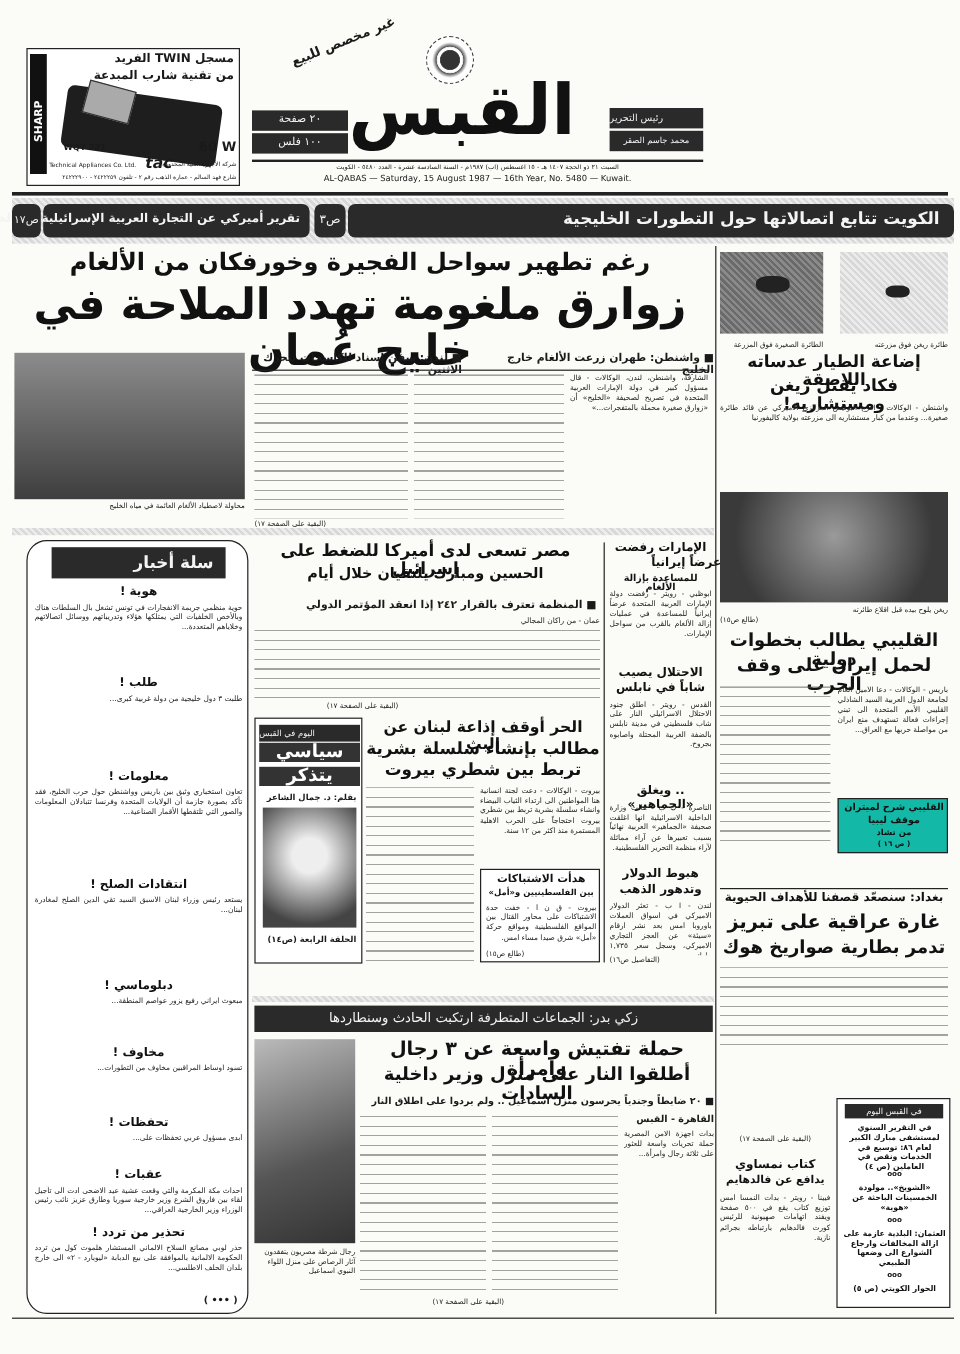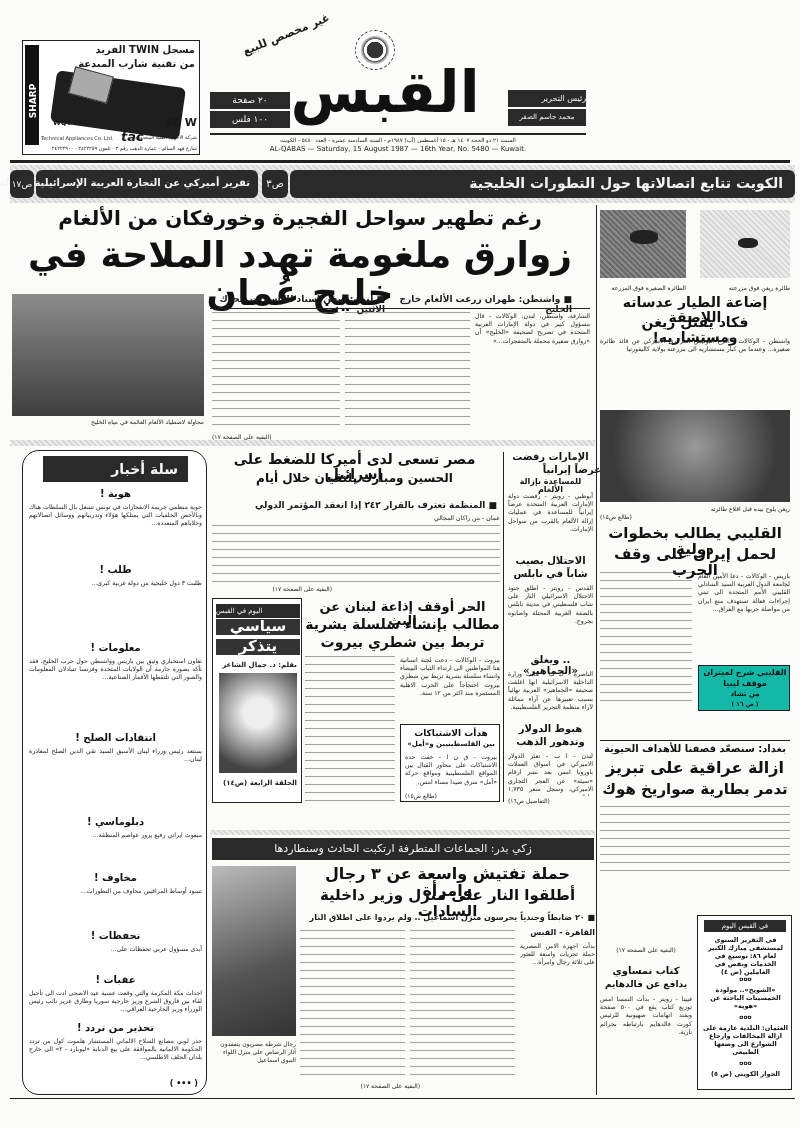--- a/index.html
+++ b/index.html
@@ -37,21 +37,21 @@
     <div class="abs" style="right:2px;top:104px;font-size:5px;white-space:nowrap;">شارع فهد السالم - عمارة الذهب رقم ٢ - تلفون ٢٤٢٢٢٥٩ - ٢٤٢٢٢٩٠٠</div>
   </div>
 
   <div class="abs" style="left:355px;top:30px;width:40px;height:40px;border-radius:50%;background:radial-gradient(circle,#333 30%,#fff 32%,#fff 40%,#555 42%,#fff 55%);border:1px dashed #444;"></div>
   <div class="abs hl" style="left:290px;top:62px;width:190px;font-size:58px;font-weight:900;letter-spacing:-2px;">القبس</div>
   <div class="abs" style="left:240px;top:28px;font-size:11px;font-weight:bold;transform:rotate(-22deg);">غير مخصص للبيع</div>
 
   <div class="abs dark" style="left:210px;top:92px;width:80px;height:17px;font-size:9px;text-align:center;line-height:17px;">٢٠ صفحة</div>
   <div class="abs dark" style="left:210px;top:111px;width:80px;height:17px;font-size:9px;text-align:center;line-height:17px;">١٠٠ فلس</div>
 
-  <div class="abs dark" style="left:508px;top:90px;width:78px;height:17px;font-size:8px;text-align:right;line-height:17px;">رئيس التحرير</div>
+  <div class="abs dark" style="left:508px;top:90px;width:78px;height:17px;font-size:8px;text-align:left;line-height:17px;">رئيس التحرير</div>
   <div class="abs dark" style="left:508px;top:109px;width:78px;height:17px;font-size:7px;text-align:center;line-height:17px;">محمد جاسم الصقر</div>
 
   <div class="abs rule" style="left:210px;top:133px;width:376px;height:2px;"></div>
   <div class="abs" style="left:210px;top:137px;width:376px;font-size:5.5px;text-align:center;white-space:nowrap;overflow:hidden;">السبت ٢١ ذو الحجة ١٤٠٧ هـ - ١٥ أغسطس (آب) ١٩٨٧م - السنة السادسة عشرة - العدد ٥٤٨٠ - الكويت</div>
   <div class="abs" style="left:210px;top:145px;width:376px;font-size:7px;text-align:center;direction:ltr;white-space:nowrap;">AL-QABAS — Saturday, 15 August 1987 — 16th Year, No. 5480 — Kuwait.</div>
 
 </div>
 
 <div class="abs rule" style="left:10px;top:160px;width:780px;height:3px;"></div>
 
@@ -75,21 +75,21 @@
 <div class="abs caption" style="left:600px;top:284px;width:86px;text-align:right;">الطائرة الصغيرة فوق المزرعة</div>
 <div class="abs caption" style="left:700px;top:284px;width:90px;text-align:right;">طائرة ريغن فوق مزرعته</div>
 
 <div class="abs hl" style="left:600px;top:295px;width:190px;font-size:14px;">إضاعة الطيار عدساته اللاصقة</div>
 <div class="abs hl" style="left:600px;top:315px;width:190px;font-size:14px;">فكاد يقتل ريغن ومستشاريه!</div>
 <div class="abs body-text" style="left:600px;top:337px;width:190px;height:68px;">واشنطن - الوكالات - افرج البوليس المركزي الاميركي عن قائد طائرة صغيرة... وعندما من كبار مستشاريه الى مزرعته بولاية كاليفورنيا</div>
 <div class="abs photo" style="left:600px;top:410px;width:190px;height:92px;"></div>
 <div class="abs caption" style="left:600px;top:505px;width:190px;text-align:right;">ريغن يلوح بيده قبل اقلاع طائرته</div>
 <div class="abs caption" style="left:600px;top:513px;width:60px;text-align:left;">(طالع ص١٥)</div>
 
-<div class="abs" style="left:372px;top:294px;width:200px;font-size:9px;font-weight:bold;text-align:right;">
+<div class="abs" style="left:395px;top:294px;width:200px;font-size:9px;font-weight:bold;text-align:right;">
   <span>■ </span><span>واشنطن: طهران زرعت الألغام خارج الخليج</span>
 </div>
 <div class="abs" style="left:210px;top:294px;width:175px;font-size:9px;font-weight:bold;text-align:right;">
   <span>■ </span><span>لندن: سفن إسناد للكاسحات تتحرك الاثنين</span>
 </div>
 <div class="abs rule" style="left:210px;top:308px;width:380px;height:1px;"></div>
 <div class="abs body-text" style="left:475px;top:312px;width:115px;height:120px;">الشارقة، واشنطن، لندن، الوكالات - قال مسؤول كبير في دولة الإمارات العربية المتحدة في تصريح لصحيفة «الخليج» أن «زوارق صغيرة محملة بالمتفجرات...»</div>
 <div class="abs fake-lines" style="left:345px;top:312px;width:125px;height:120px;"></div>
 <div class="abs fake-lines" style="left:212px;top:312px;width:128px;height:120px;"></div>
 <div class="abs photo" style="left:12px;top:294px;width:192px;height:122px;background:linear-gradient(180deg,#8c8c8c,#3e3e3e);"></div>
@@ -187,21 +187,21 @@
 <div class="abs fake-lines" style="left:600px;top:572px;width:92px;height:132px;"></div>
 <div class="abs box" style="left:698px;top:665px;width:92px;height:46px;background:#14b8a6;">
   <div class="abs hl" style="left:0;top:3px;width:92px;font-size:8px;">القليبي شرح لميتران</div>
   <div class="abs hl" style="left:0;top:14px;width:92px;font-size:8px;">موقف ليبيا</div>
   <div class="abs hl" style="left:0;top:25px;width:92px;font-size:7px;">من تشاد</div>
   <div class="abs hl" style="left:0;top:35px;width:92px;font-size:6px;">( ص ١٦ )</div>
 </div>
 
 <div class="abs rule" style="left:600px;top:740px;width:190px;height:1px;"></div>
 <div class="abs hl" style="left:600px;top:744px;width:190px;font-size:10px;">بغداد: سنصعّد قصفنا للأهداف الحيوية</div>
-<div class="abs hl" style="left:600px;top:760px;width:190px;font-size:16px;">ازالة عراقية على تبريز</div>
+<div class="abs hl" style="left:600px;top:760px;width:190px;font-size:16px;">غارة عراقية على تبريز</div>
 <div class="abs hl" style="left:600px;top:782px;width:190px;font-size:15px;">تدمر بطارية صواريخ هوك</div>
 <div class="abs fake-lines" style="left:600px;top:806px;width:190px;height:70px;"></div>
 <div class="abs caption" style="left:600px;top:946px;width:92px;text-align:center;">(البقية على الصفحة ١٧)</div>
 
 <div class="abs hl" style="left:600px;top:966px;width:92px;font-size:10px;">كتاب نمساوي</div>
 <div class="abs hl" style="left:600px;top:980px;width:92px;font-size:9px;">يدافع عن فالدهايم</div>
 <div class="abs body-text" style="left:600px;top:995px;width:92px;height:95px;">فيينا - رويتر - بدأت النمسا امس توزيع كتاب يقع في ٥٠٠ صفحة ويفند اتهامات صهيونية للرئيس كورت فالدهايم بارتباطه بجرائم نازية.</div>
 
 <div class="abs box" style="left:697px;top:915px;width:95px;height:175px;background:#fff;">
   <div class="abs dark" style="left:6px;top:4px;width:82px;height:12px;font-size:7px;text-align:center;line-height:12px;">في القبس اليوم</div>

